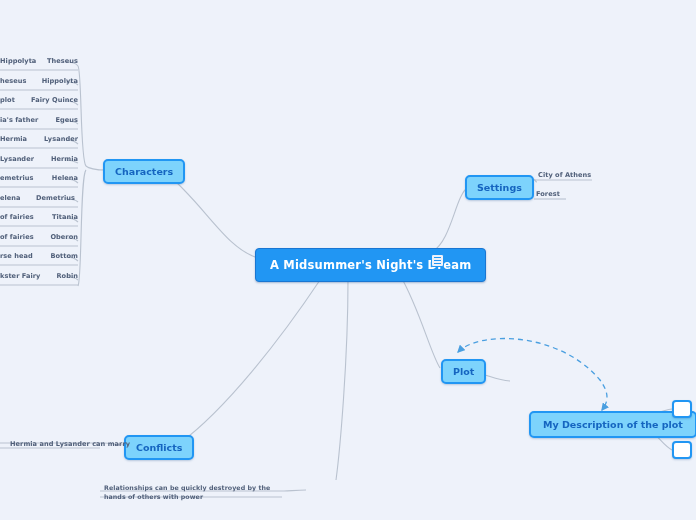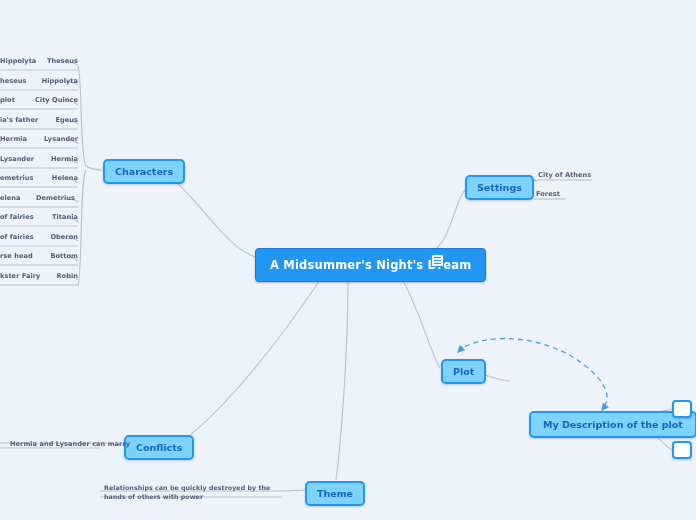--- a/index.html
+++ b/index.html
@@ -131,31 +131,30 @@
   </div>
 
   <div class="node branch" style="left:103px;top:159px;">Characters</div>
 
   <div class="node branch" style="left:465px;top:175px;">Settings</div>
 
   <div class="node branch" style="left:441px;top:359px;">Plot</div>
 
   <div class="node branch" style="left:124px;top:435px;">Conflicts</div>
 
-  <div class="node branch" style="left:305px;top:481px;">Theme</div>
 
   <div class="node branch wide" style="left:529px;top:411px;">My Description of the plot</div>
 
   <div>
     <div class="node leaf l" style="left:0px;top:57px;width:62px;">Hippolyta</div>
     <div class="node leaf r" style="left:0px;top:57px;width:78px;padding-left:44px;">Theseus</div>
     <div class="node leaf l" style="left:0px;top:77px;width:62px;">heseus</div>
     <div class="node leaf r" style="left:0px;top:77px;width:78px;">Hippolyta</div>
     <div class="node leaf l" style="left:0px;top:96px;width:62px;">plot</div>
-    <div class="node leaf r" style="left:0px;top:96px;width:78px;">City Quince</div>
+    <div class="node leaf r" style="left:0px;top:96px;width:78px;">Fairy Quince</div>
     <div class="node leaf l" style="left:0px;top:116px;width:62px;">ia's father</div>
     <div class="node leaf r" style="left:0px;top:116px;width:78px;">Egeus</div>
     <div class="node leaf l" style="left:0px;top:135px;width:62px;">Hermia</div>
     <div class="node leaf r" style="left:0px;top:135px;width:78px;">Lysander</div>
     <div class="node leaf l" style="left:0px;top:155px;width:62px;">Lysander</div>
     <div class="node leaf r" style="left:0px;top:155px;width:78px;">Hermia</div>
     <div class="node leaf l" style="left:0px;top:174px;width:62px;">emetrius</div>
     <div class="node leaf r" style="left:0px;top:174px;width:78px;">Helena</div>
     <div class="node leaf l" style="left:0px;top:194px;width:62px;">elena</div>
     <div class="node leaf r" style="left:0px;top:194px;width:75px;">Demetrius</div>

